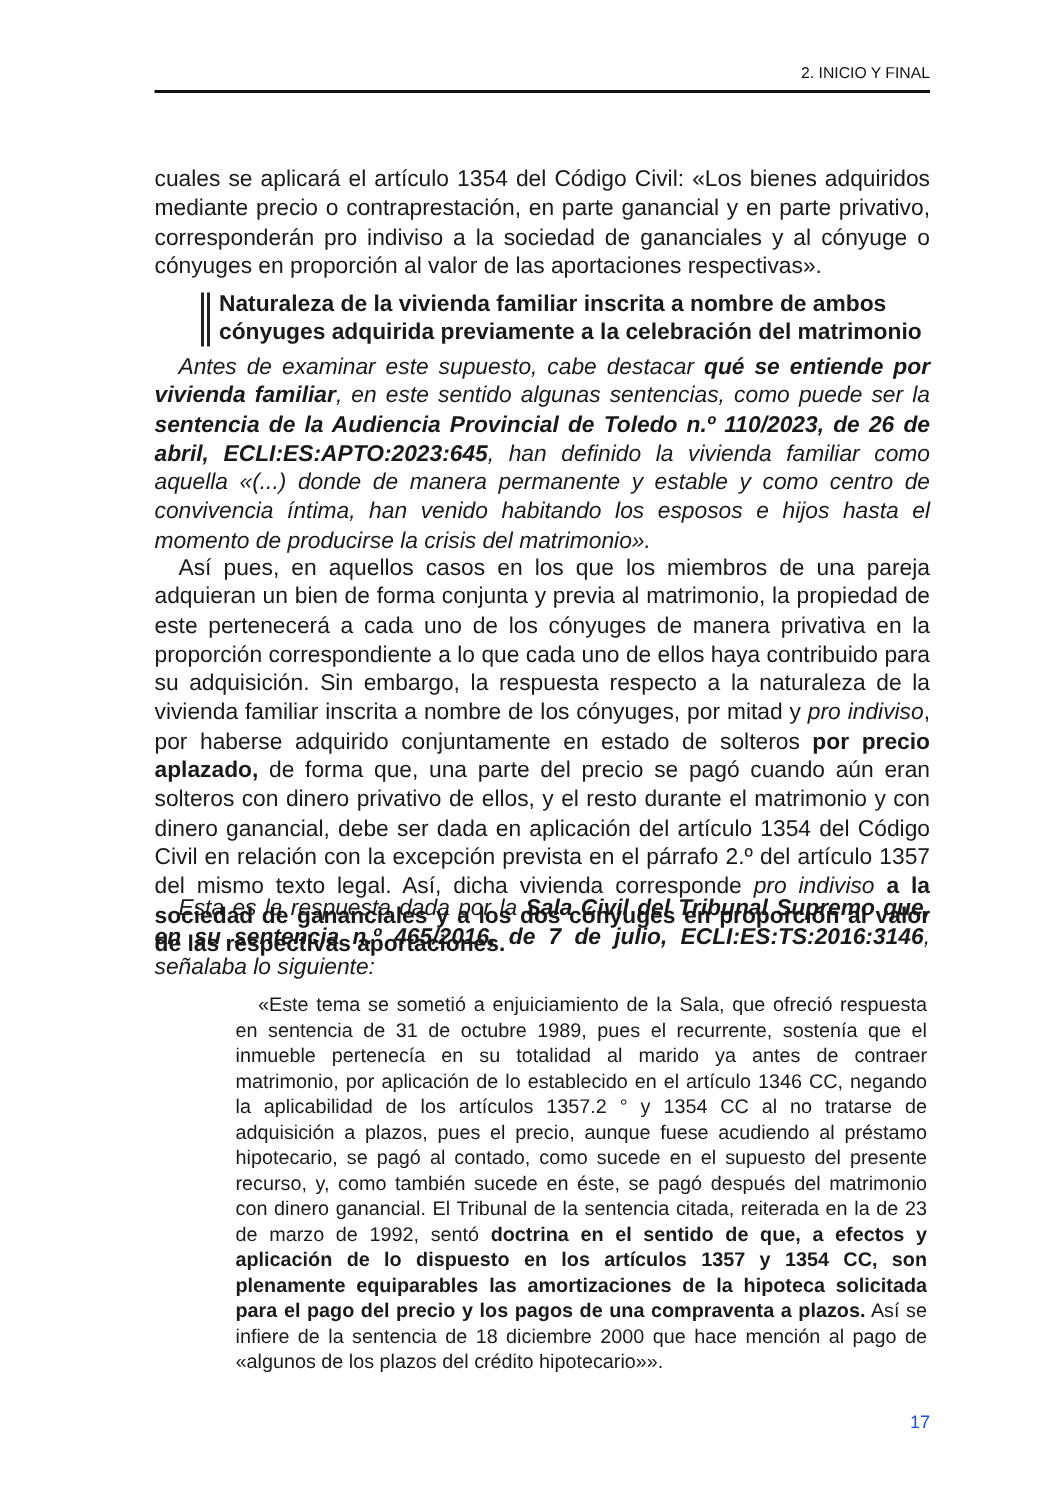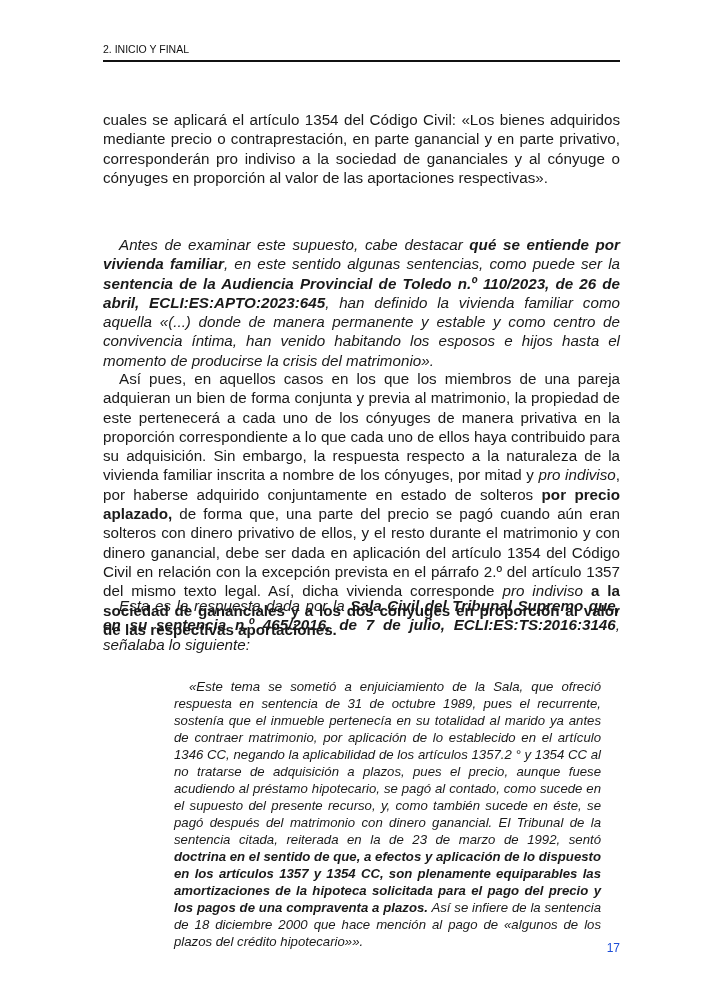--- a/index.html
+++ b/index.html
@@ -1,53 +1,54 @@
 <!DOCTYPE html>
 <html><head>
 <meta charset="utf-8">
 <style>
   html, body { margin: 0; padding: 0; background: #ffffff; }
   body { width: 709px; height: 1007px; position: relative; overflow: hidden;
          font-family: "Liberation Sans", "DejaVu Sans", sans-serif; color: #1a1a1a; }
   .running-head { position: absolute; left: 103px; top: 43px; width: 517px;
-                  text-align: left; font-size: 10.5px; letter-spacing: 0; color: #111; }
+                  text-align: right; font-size: 10.5px; letter-spacing: 0; color: #111; }
   .head-rule { position: absolute; left: 103px; top: 60px; width: 517px; height: 2px; background: #111; }
   .body-text { position: absolute; left: 103px; width: 517px; font-size: 15.2px; line-height: 19.3px;
                text-align: justify; }
   .p { margin: 0; text-indent: 16px; }
   .p.noindent { text-indent: 0; }
   #p0 { top: 110px; }
   .heading { position: absolute; left: 134px; top: 193px; width: 490px; padding-left: 12px;
              font-size: 15.2px; line-height: 19px; font-weight: bold; color: #1a1a1a; }
   .heading .bar1, .heading .bar2 { position: absolute; top: 2px; bottom: 0; width: 1.5px; background: #222; }
   .heading .bar1 { left: 0; }
   .heading .bar2 { left: 4px; }
   #p1 { top: 235px; font-style: italic; }
   #p2 { top: 369px; }
   #p3 { top: 596px; font-style: italic; }
   .quote { position: absolute; left: 157px; top: 661px; width: 461px; font-size: 13.2px;
            line-height: 17px; text-align: justify; }
-  .quote p { margin: 17px; text-indent: 15px; font-style: italic; }
+  .quote p { margin: 0; text-indent: 15px; }
   .page-number { position: absolute; left: 560px; top: 941px; width: 60px; text-align: right; font-size: 12px; color: #1d4ed8; }
   b, .b { font-weight: bold; }
   i, .i { font-style: italic; }
 </style>
 </head>
 <body>
 
 <div class="running-head">2. INICIO Y FINAL</div>
 <div class="head-rule"></div>
 
 <div class="body-text" id="p0">
   <p class="p noindent"><span>cuales se aplicará el artículo 1354 del Código Civil: «Los bienes adquiridos mediante precio o contraprestación, en parte ganancial y en parte privativo, corresponderán pro indiviso a la sociedad de gananciales y al cónyuge o cónyuges en proporción al valor de las aportaciones respectivas».</span></p>
 </div>
 
 <div class="heading">
   <span class="bar1"></span>
   <span class="bar2"></span>
+  <span>Naturaleza de la vivienda familiar inscrita a nombre de ambos cónyuges adquirida previamente a la celebración del matrimonio</span>
 </div>
 
 <div class="body-text" id="p1">
   <p class="p"><span>Antes de examinar este supuesto, cabe destacar </span><span class="b">qué se entiende por vivienda familiar</span><span>, en este sentido algunas sentencias, como puede ser la </span><span class="b">sentencia de la Audiencia Provincial de Toledo n.º 110/2023, de 26 de abril, ECLI:ES:APTO:2023:645</span><span>, han definido la vivienda familiar como aquella «(...) donde de manera permanente y estable y como centro de convivencia íntima, han venido habitando los esposos e hijos hasta el momento de producirse la crisis del matrimonio».</span></p>
 </div>
 
 <div class="body-text" id="p2">
   <p class="p"><span>Así pues, en aquellos casos en los que los miembros de una pareja adquieran un bien de forma conjunta y previa al matrimonio, la propiedad de este pertenecerá a cada uno de los cónyuges de manera privativa en la proporción correspondiente a lo que cada uno de ellos haya contribuido para su adquisición. Sin embargo, la respuesta respecto a la naturaleza de la vivienda familiar inscrita a nombre de los cónyuges, por mitad y </span><span class="i">pro indiviso</span><span>, por haberse adquirido conjuntamente en estado de solteros </span><span class="b">por precio aplazado,</span><span> de forma que, una parte del precio se pagó cuando aún eran solteros con dinero privativo de ellos, y el resto durante el matrimonio y con dinero ganancial, debe ser dada en aplicación del artículo 1354 del Código Civil en relación con la excepción prevista en el párrafo 2.º del artículo 1357 del mismo texto legal. Así, dicha vivienda corresponde </span><span class="i">pro indiviso</span><span class="b"> a la sociedad de gananciales y a los dos cónyuges en proporción al valor de las respectivas aportaciones.</span></p>
 </div>
 

